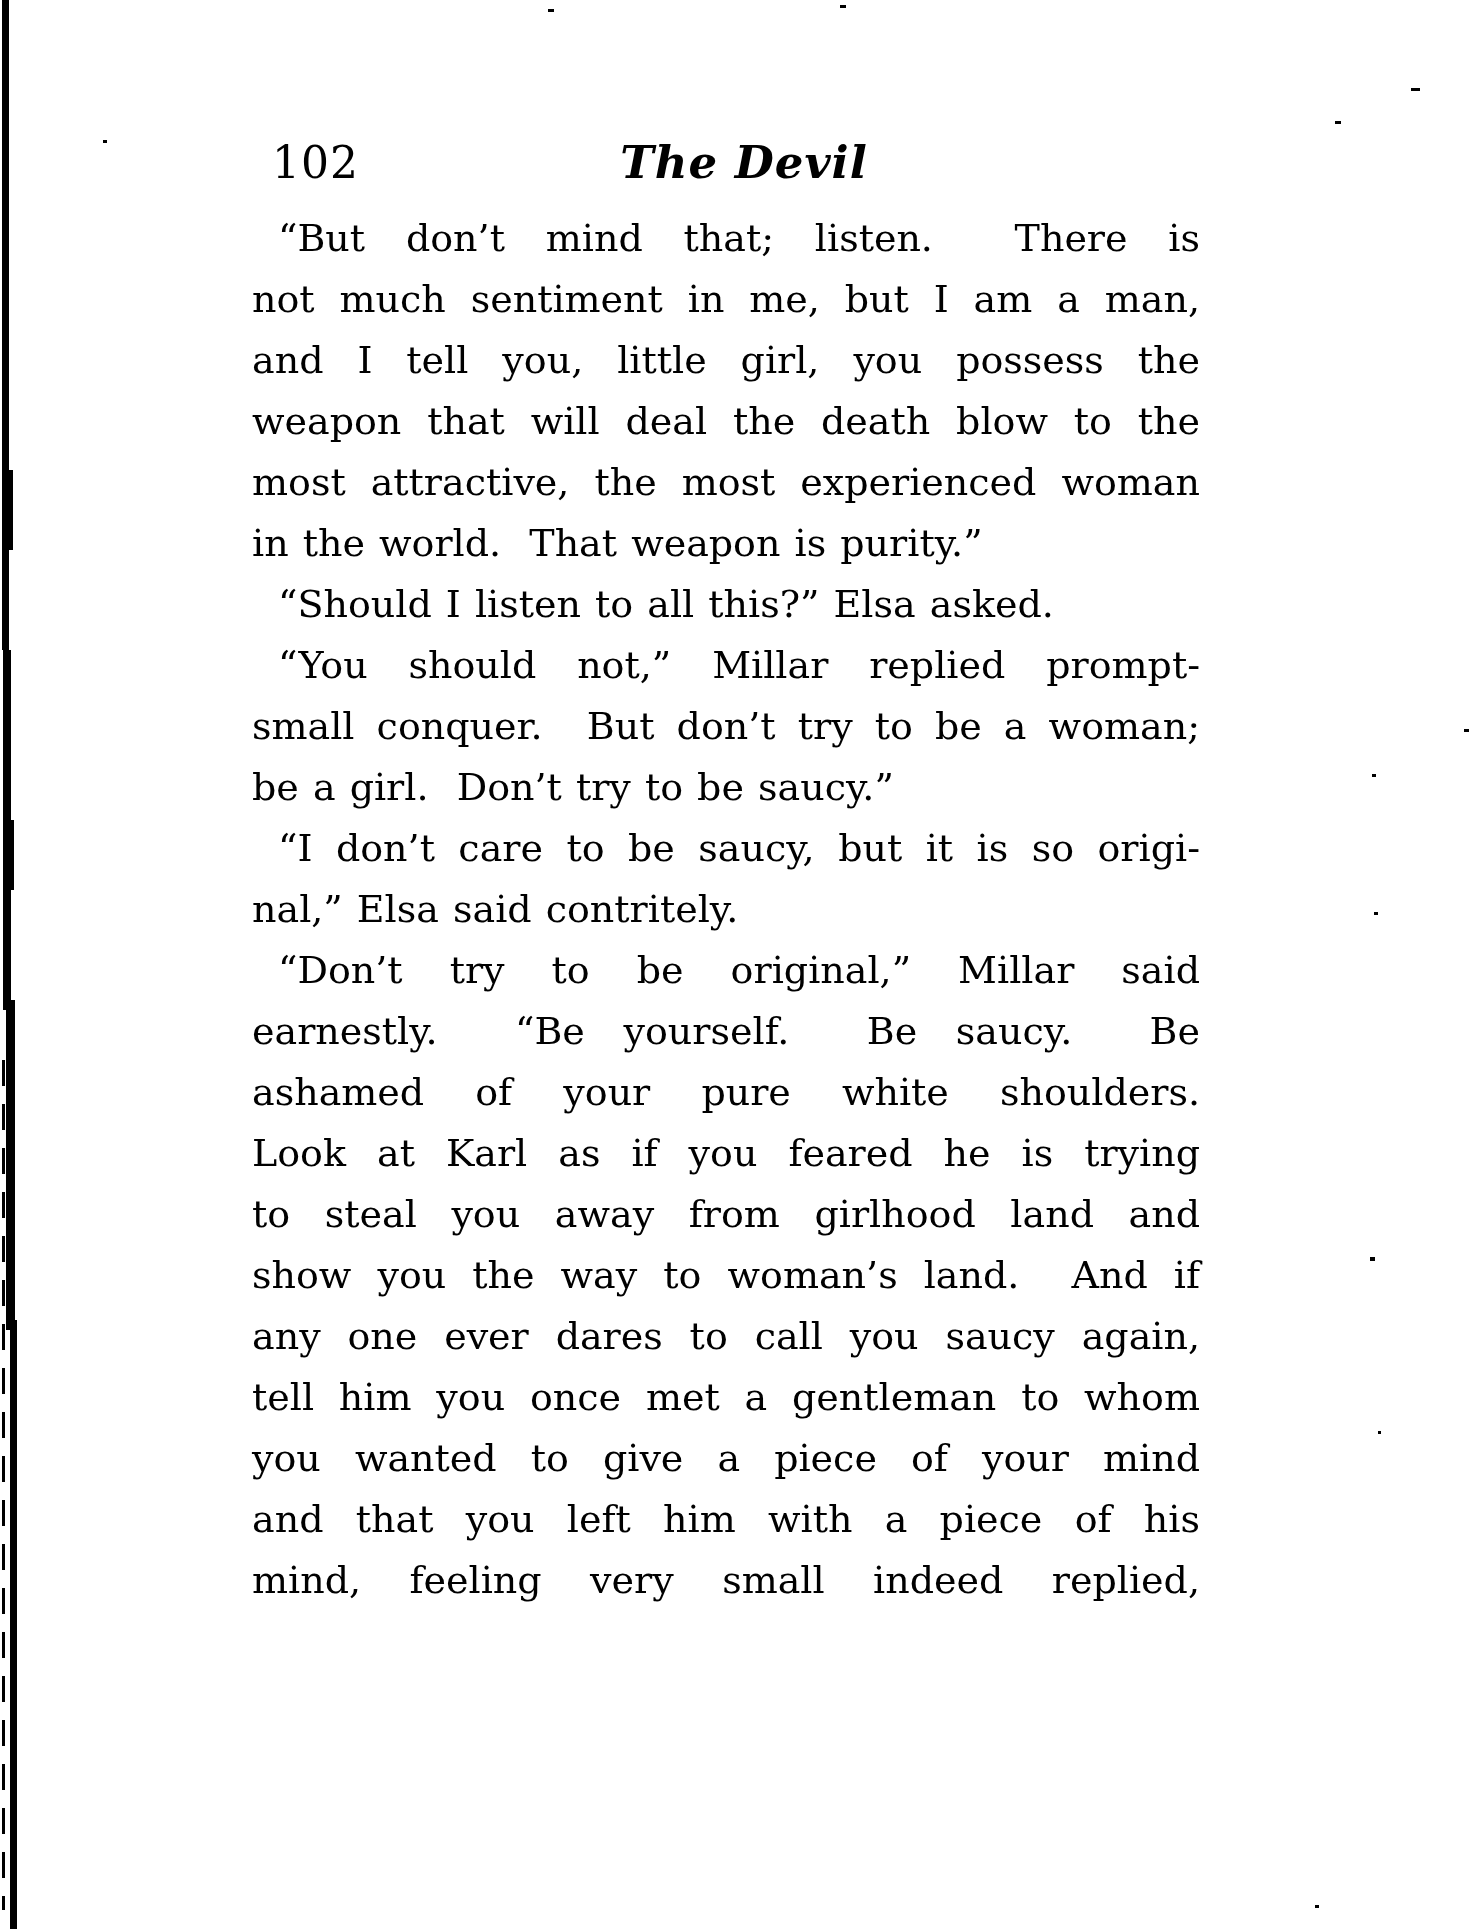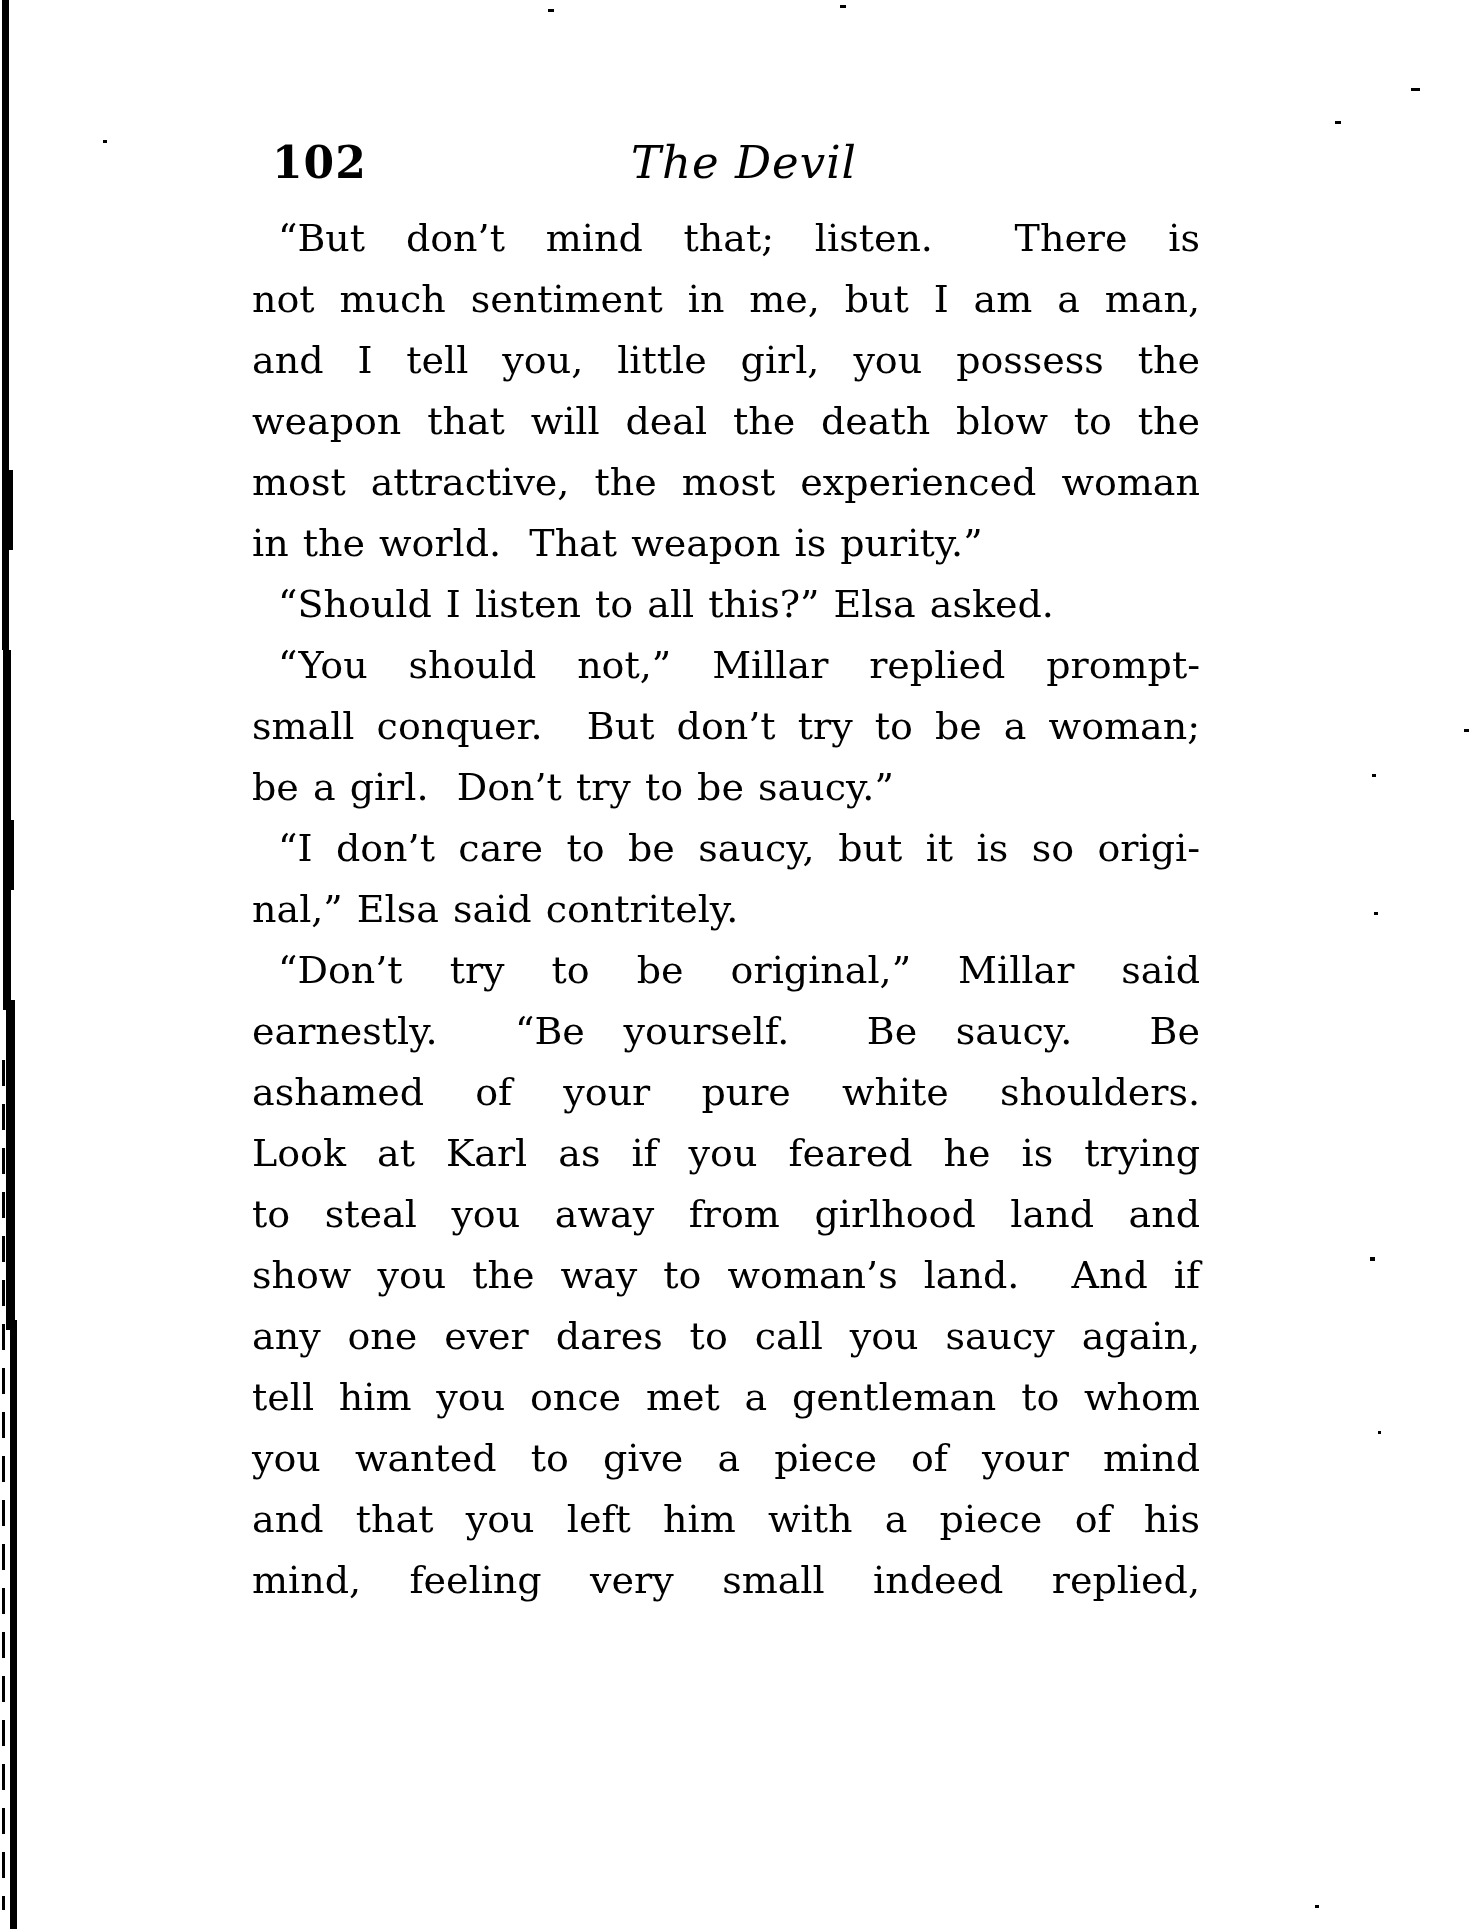--- a/index.html
+++ b/index.html
@@ -34,25 +34,24 @@
     height: 58px;
     line-height: 58px;
     text-align: center;
   }
   .page-number {
     position: absolute;
     left: 2px;
     top: 0;
     font-size: 44px;
     letter-spacing: 1px;
-    font-weight: bold;
   }
   .running-title {
     font-style: italic;
-    font-weight: 400;
+    font-weight: 700;
     font-size: 45px;
     letter-spacing: 1px;
   }
   
   .text-block {
     position: absolute;
     top: 208px;
     left: 252px;
     width: 948px;
   }

